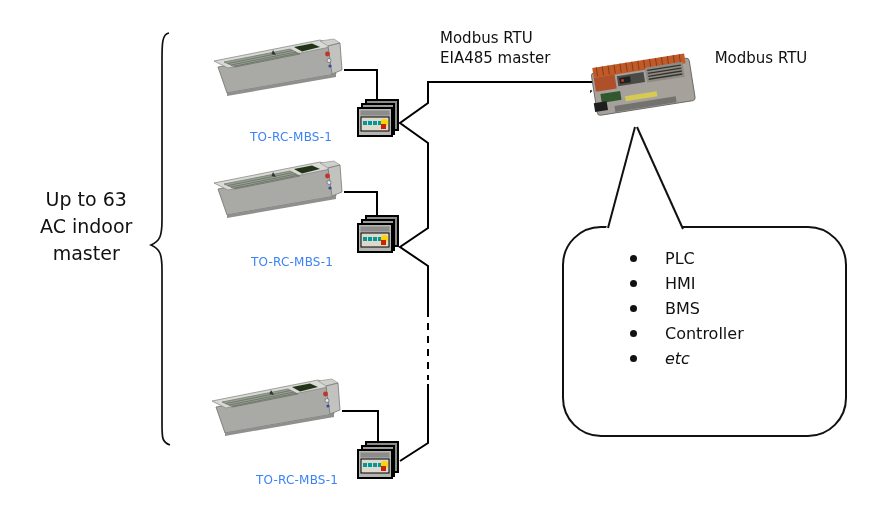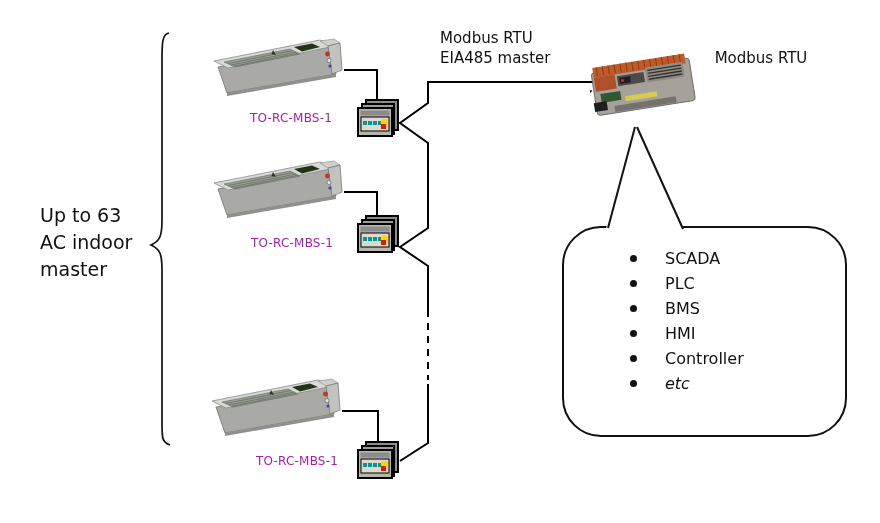--- a/index.html
+++ b/index.html
@@ -3,24 +3,24 @@
 <meta charset="utf-8">
 <style>
   html,body{margin:0;padding:0;background:#ffffff;}
   #canvas{
     position:relative;width:880px;height:523px;background:#ffffff;overflow:hidden;
     font-family:"DejaVu Sans","Liberation Sans",sans-serif;color:#1a1a1a;
   }
   .abs{position:absolute;}
   #lines-overlay{position:absolute;left:0;top:0;width:880px;height:523px;z-index:1;}
   .content{z-index:2;}
-  .capacity-label{left:40px;top:202px;font-size:19px;line-height:27px;color:#111;}
+  .capacity-label{left:40px;top:186px;font-size:19px;line-height:27px;color:#111;text-align:center;}
   .net-label{left:440px;top:28px;font-size:15px;line-height:20px;color:#111;}
   .master-label{left:698px;top:48px;width:126px;font-size:15px;line-height:21px;text-align:center;color:#111;}
-  .unit-label{font-size:12px;letter-spacing:0.2px;color:#a21caf;white-space:nowrap;}
+  .unit-label{font-size:12px;letter-spacing:0.2px;color:#3b82f6;white-space:nowrap;margin-top:19px;}
   .bubble-list{left:630px;top:246px;width:200px;z-index:2;}
   .bubble-row{display:flex;align-items:center;height:25px;}
   .bullet-dot{width:7px;height:7px;border-radius:50%;background:#111;margin-right:28px;flex:0 0 auto;}
   .bubble-item{font-size:16px;color:#111;}
   .bubble-row.italic .bubble-item{font-style:italic;}
   svg{display:block;}
 </style>
 </head>
 <body>
 
@@ -126,33 +126,29 @@
     </g>
   </svg>
 
   <div class="abs content master-label">
     <div>Modbus RTU</div>
   </div>
 
   <div class="abs content bubble-list">
     <div class="bubble-row">
       <span class="bullet-dot"></span>
-      <span class="bubble-item">SCADA</span>
-    </div>
-    <div class="bubble-row">
-      <span class="bullet-dot"></span>
       <span class="bubble-item">PLC</span>
     </div>
     <div class="bubble-row">
       <span class="bullet-dot"></span>
-      <span class="bubble-item">BMS</span>
+      <span class="bubble-item">HMI</span>
     </div>
     <div class="bubble-row">
       <span class="bullet-dot"></span>
-      <span class="bubble-item">HMI</span>
+      <span class="bubble-item">BMS</span>
     </div>
     <div class="bubble-row">
       <span class="bullet-dot"></span>
       <span class="bubble-item">Controller</span>
     </div>
     <div class="bubble-row italic">
       <span class="bullet-dot"></span>
       <span class="bubble-item">etc</span>
     </div>
   </div>

